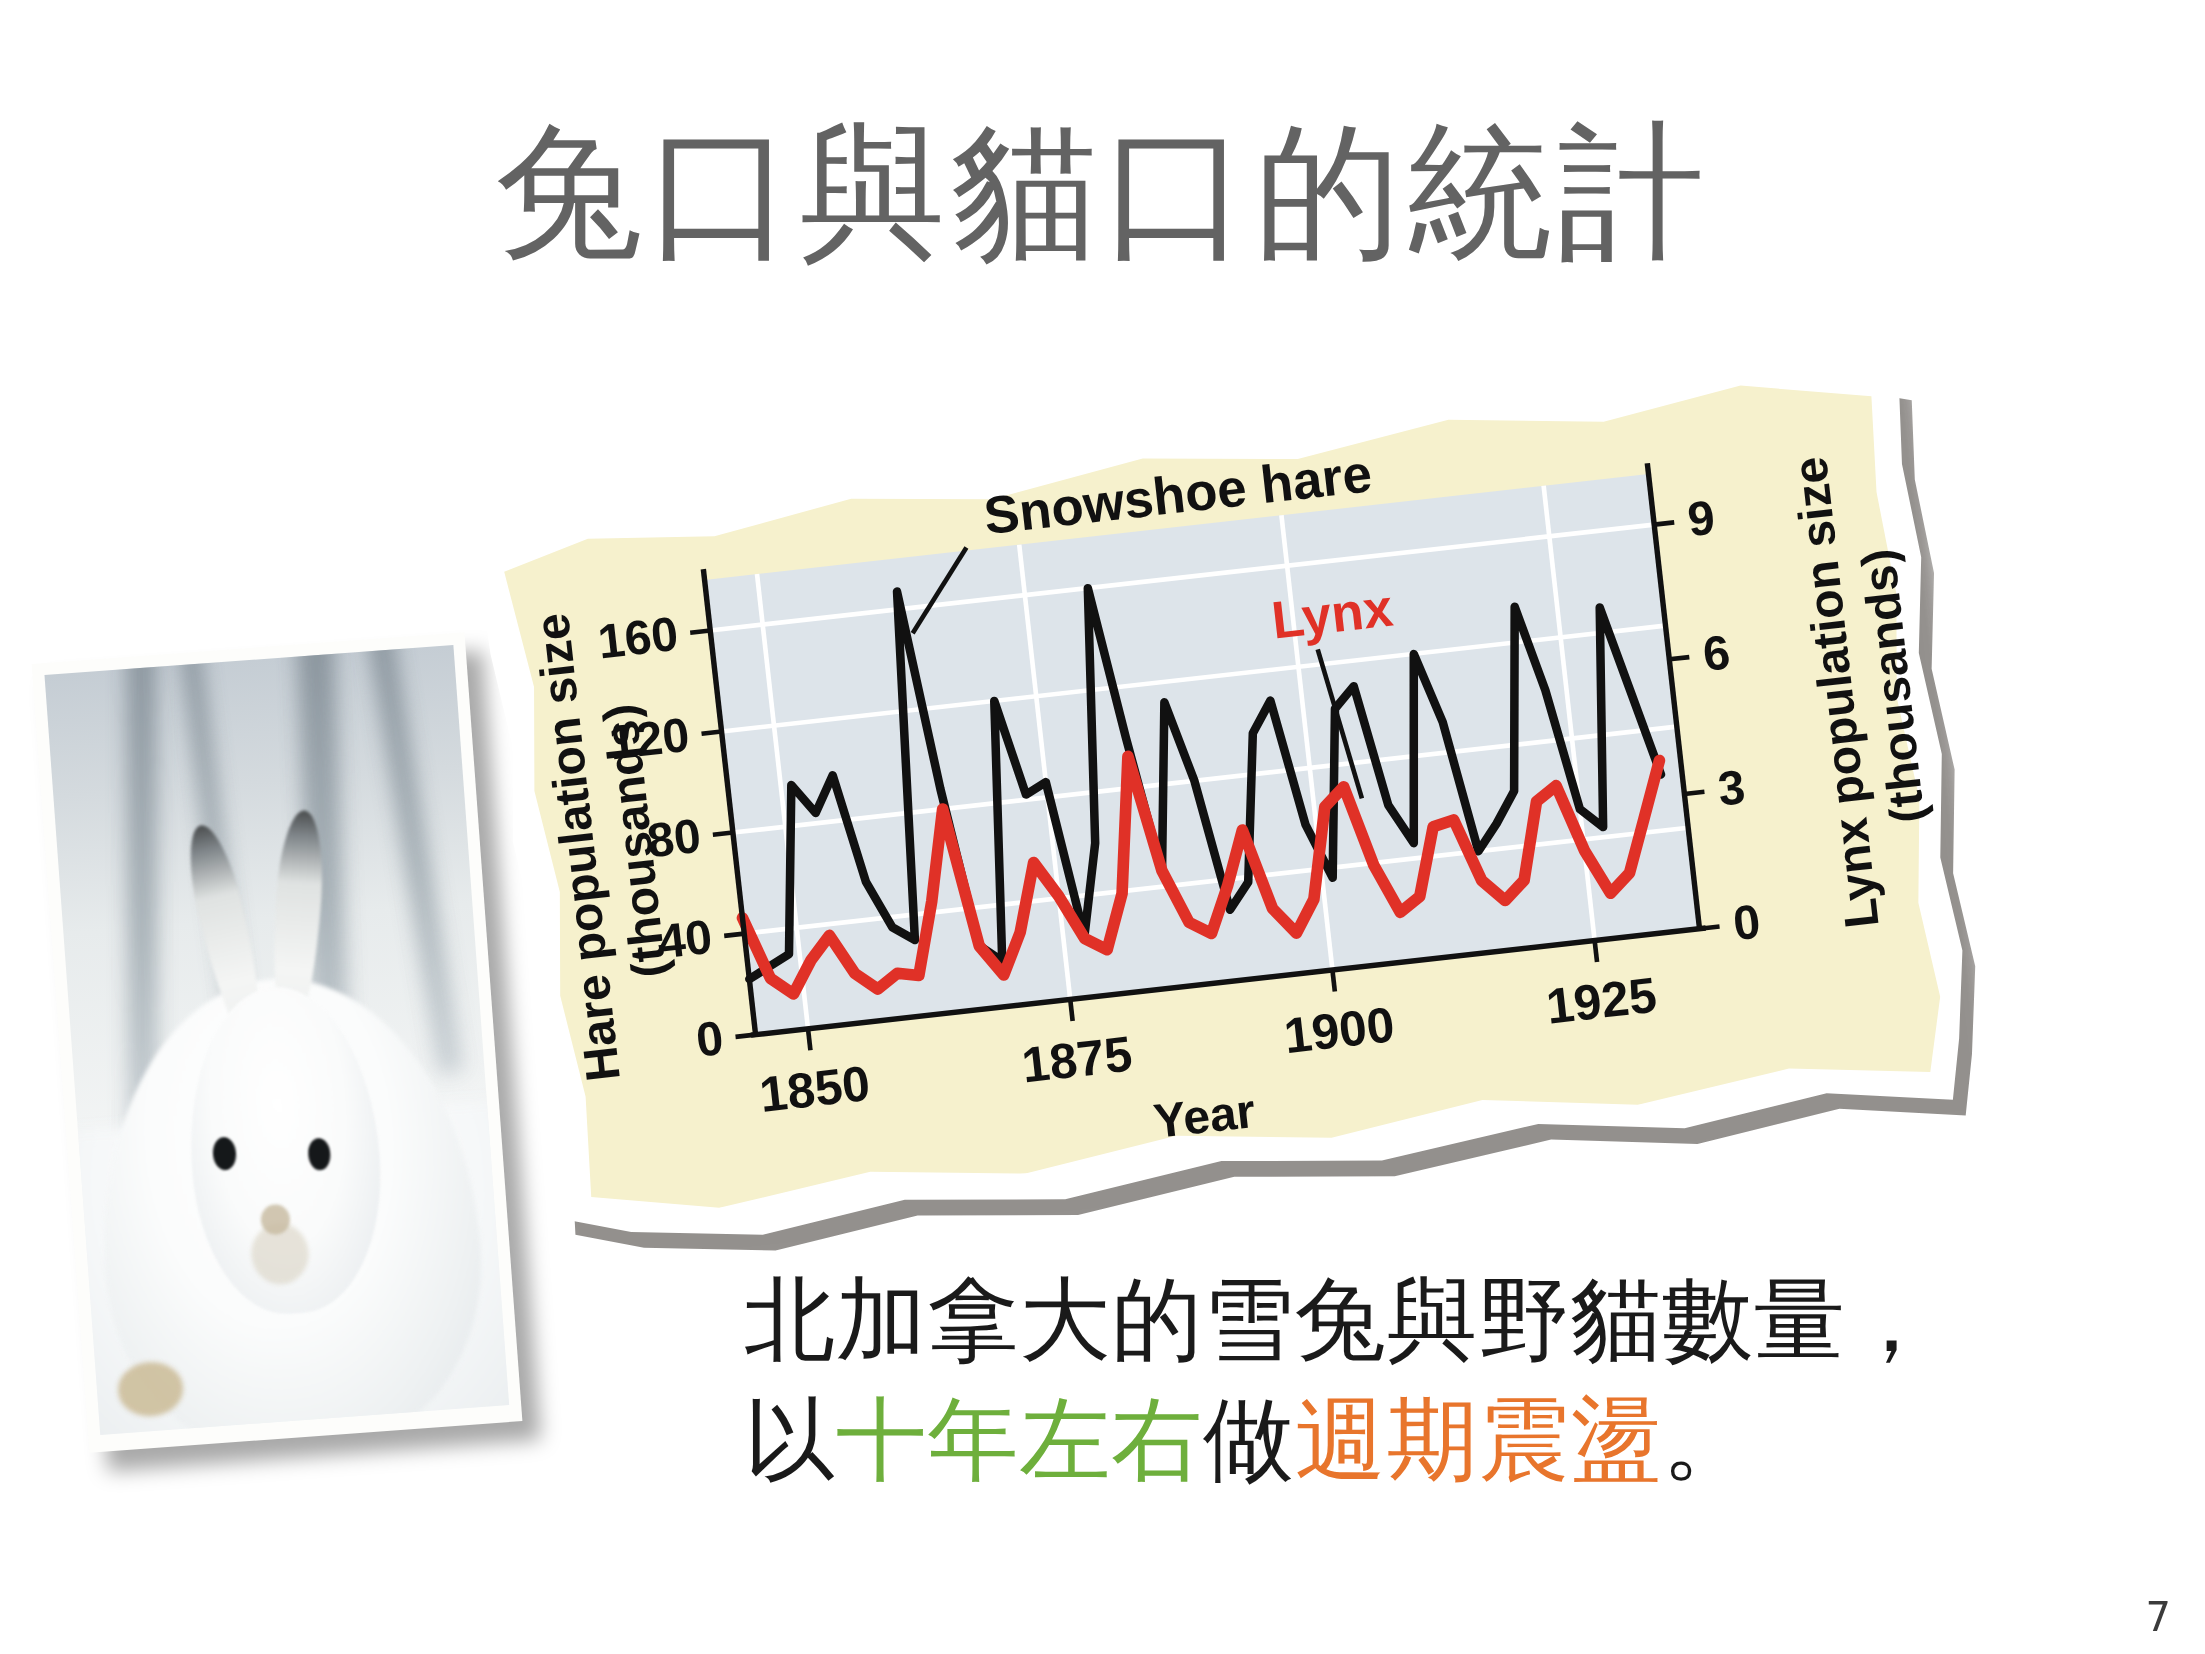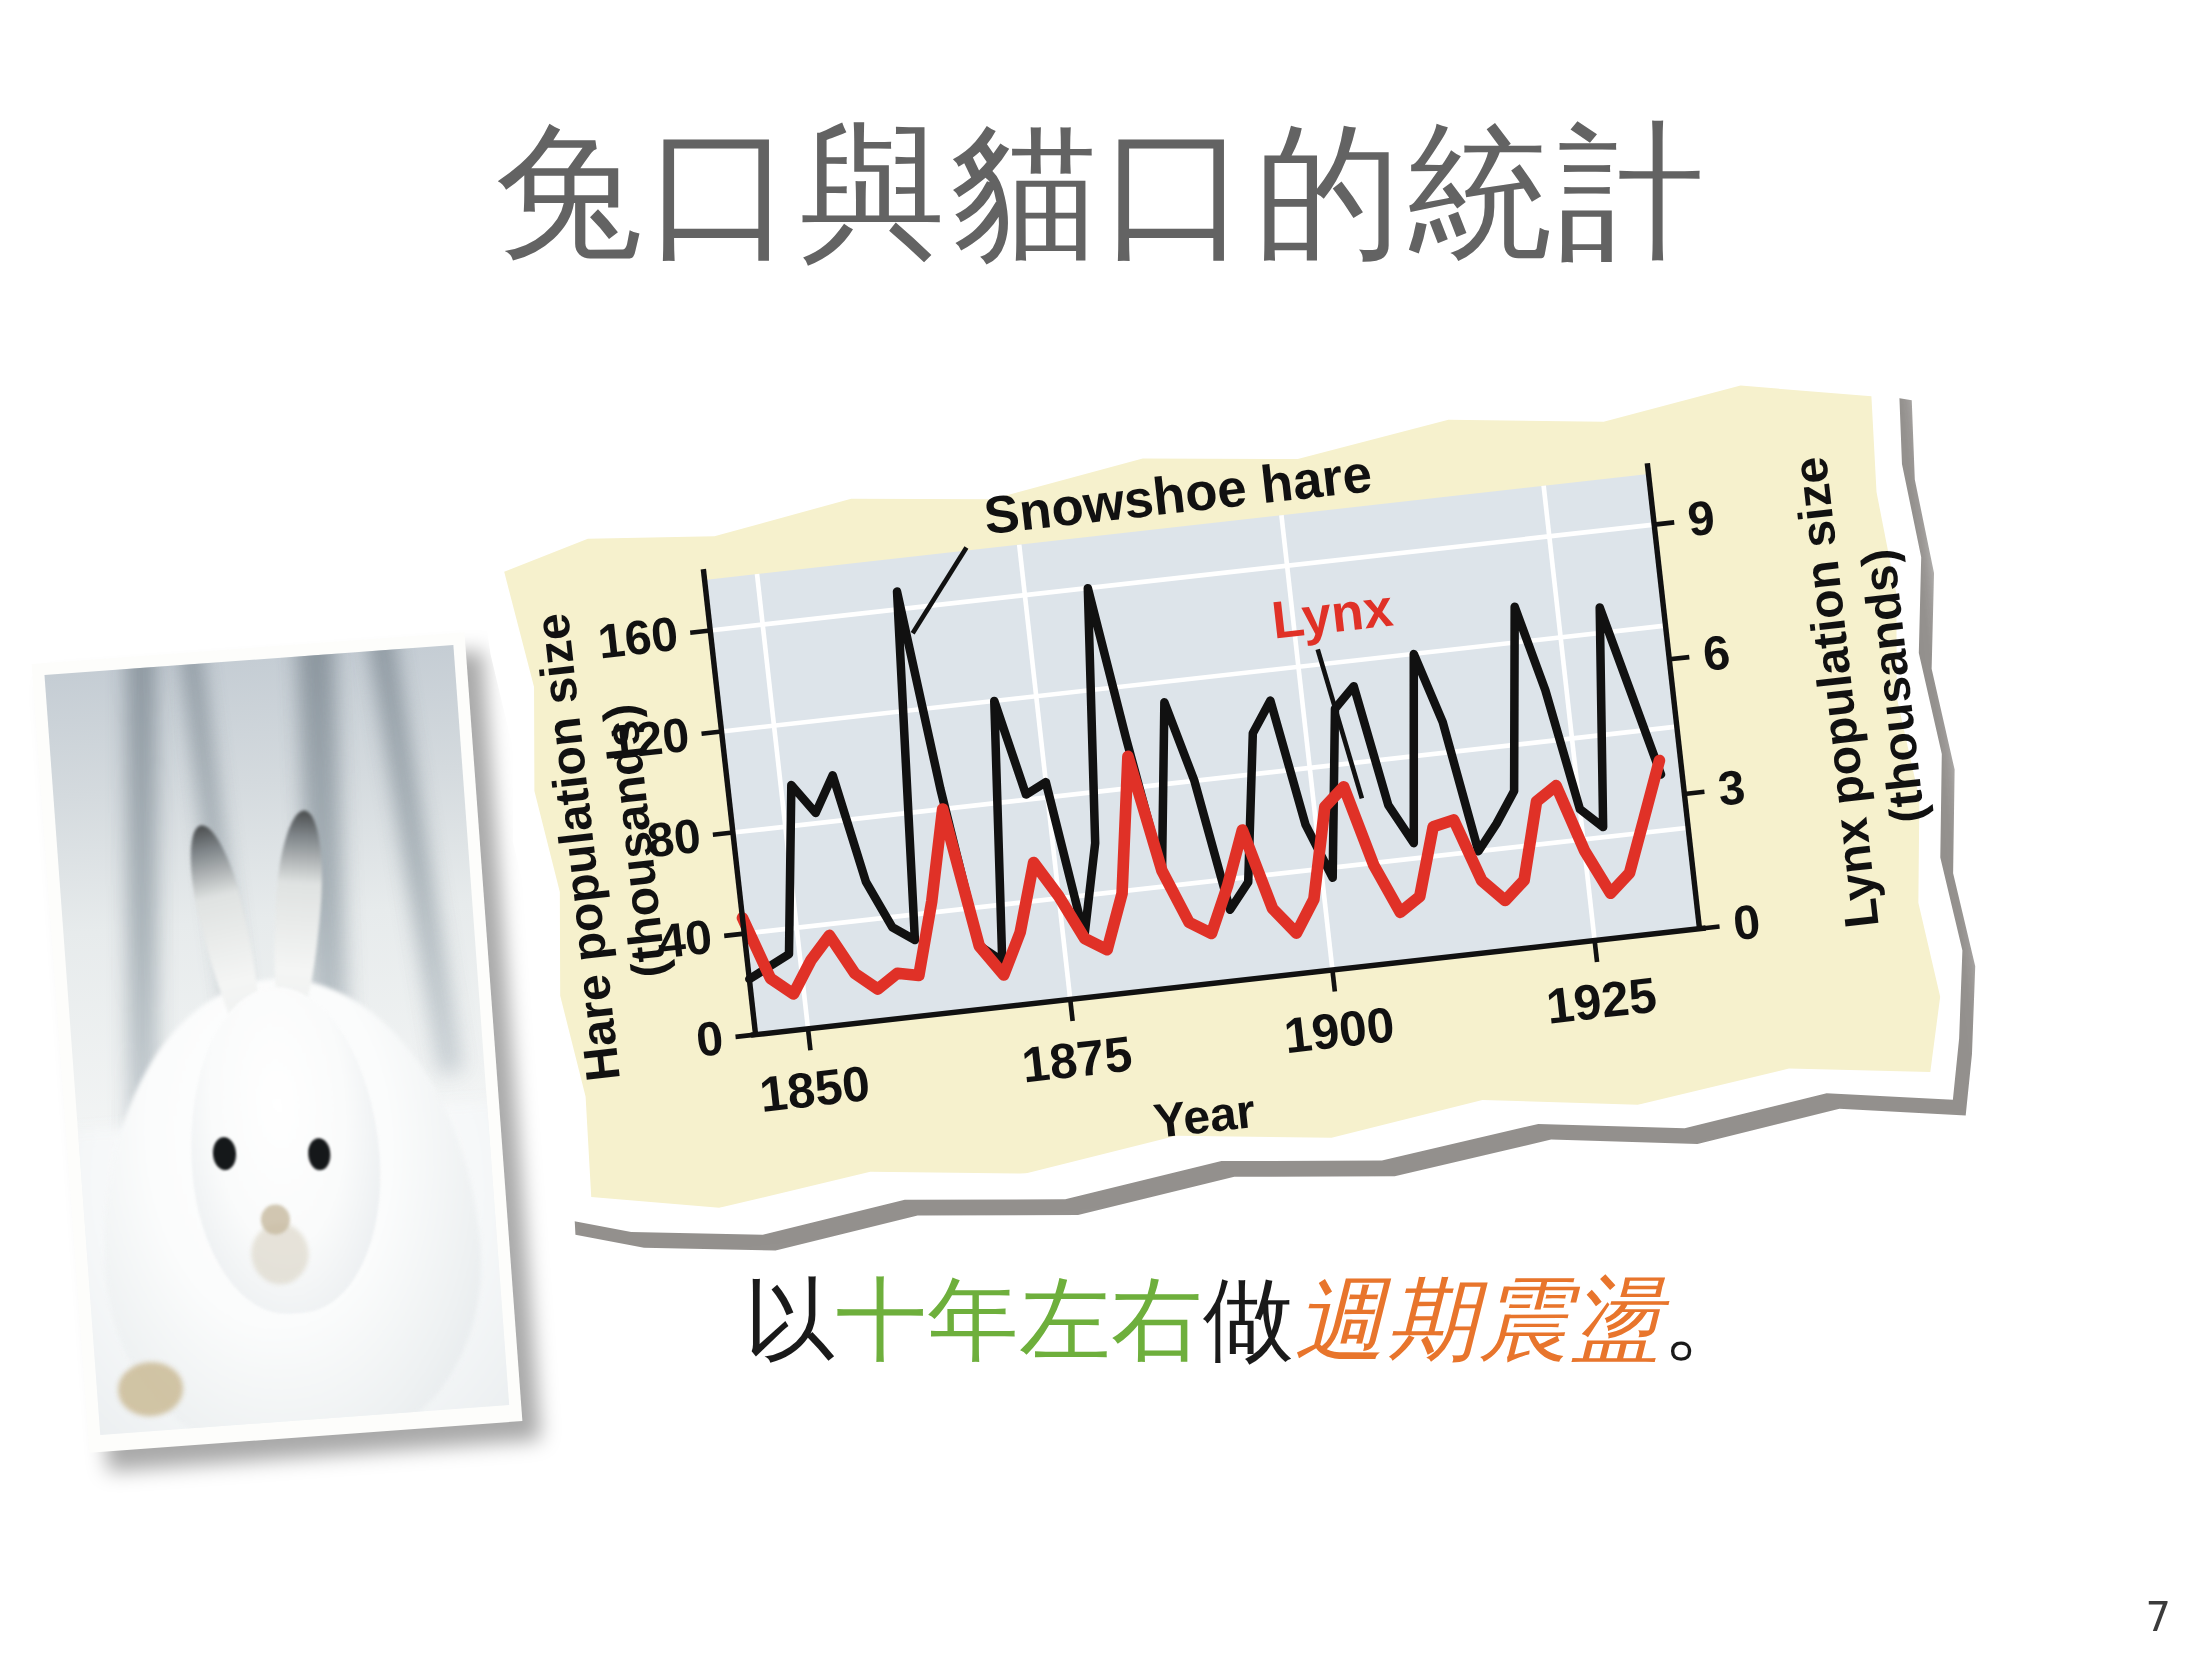--- a/index.html
+++ b/index.html
@@ -125,21 +125,21 @@
     width:1302px;
     font-size:91px;
     line-height:1.32;
     color:#1a1a1a;
     font-family:"DejaVu Sans","Liberation Sans",sans-serif;
     letter-spacing:0.8px;
   }
   #caption .ln{display:block;white-space:nowrap;}
   #caption-line2{text-indent:0;}
   .hl-green{color:#6eaf3c;font-family:Liberation Serif, serif;}
-  .hl-orange{color:#e8752c;font-style:italic;}
+  .hl-orange{color:#e8752c;}
 
   
   #page-number{
     position:absolute;
     right:34px;bottom:14px;
     font-size:40px;
     color:#3b3b3b;
     font-family:"DejaVu Sans","Liberation Sans",sans-serif;
   }
 </style>
@@ -226,20 +226,21 @@
           <text x="0" y="74" text-anchor="middle" font-family="&quot;Liberation Sans&quot;, sans-serif" font-size="62" font-weight="bold" fill="#111">(thousands)</text>
         </g>
         <text x="667.5" y="132" text-anchor="start" font-family="&quot;Liberation Sans&quot;, sans-serif" font-size="68" font-weight="bold" fill="#111111">Snowshoe hare</text>
         <line x1="640.2777777777778" y1="146" x2="559" y2="248.33333333333331" stroke="#111" stroke-width="6"></line>
         <text x="1021.3888888888889" y="307.33333333333337" text-anchor="start" font-family="&quot;Liberation Sans&quot;, sans-serif" font-size="68" font-weight="bold" fill="#e03127">Lynx</text>
         <line x1="1075.8333333333333" y1="327" x2="1111.0555555555557" y2="524.395061728395" stroke="#111" stroke-width="6"></line>
       </svg>
   </div>
 
   <div id="caption">
+    <span class="ln" id="caption-line1">北加拿大的雪兔與野貓數量，</span>
     <span class="ln" id="caption-line2">
       <span>以</span><span class="hl-green">十年左右</span><span>做</span><span class="hl-orange">週期震盪</span><span>。</span>
     </span>
   </div>
 
   <div id="page-number">7</div>
 
 </div>
 
 

